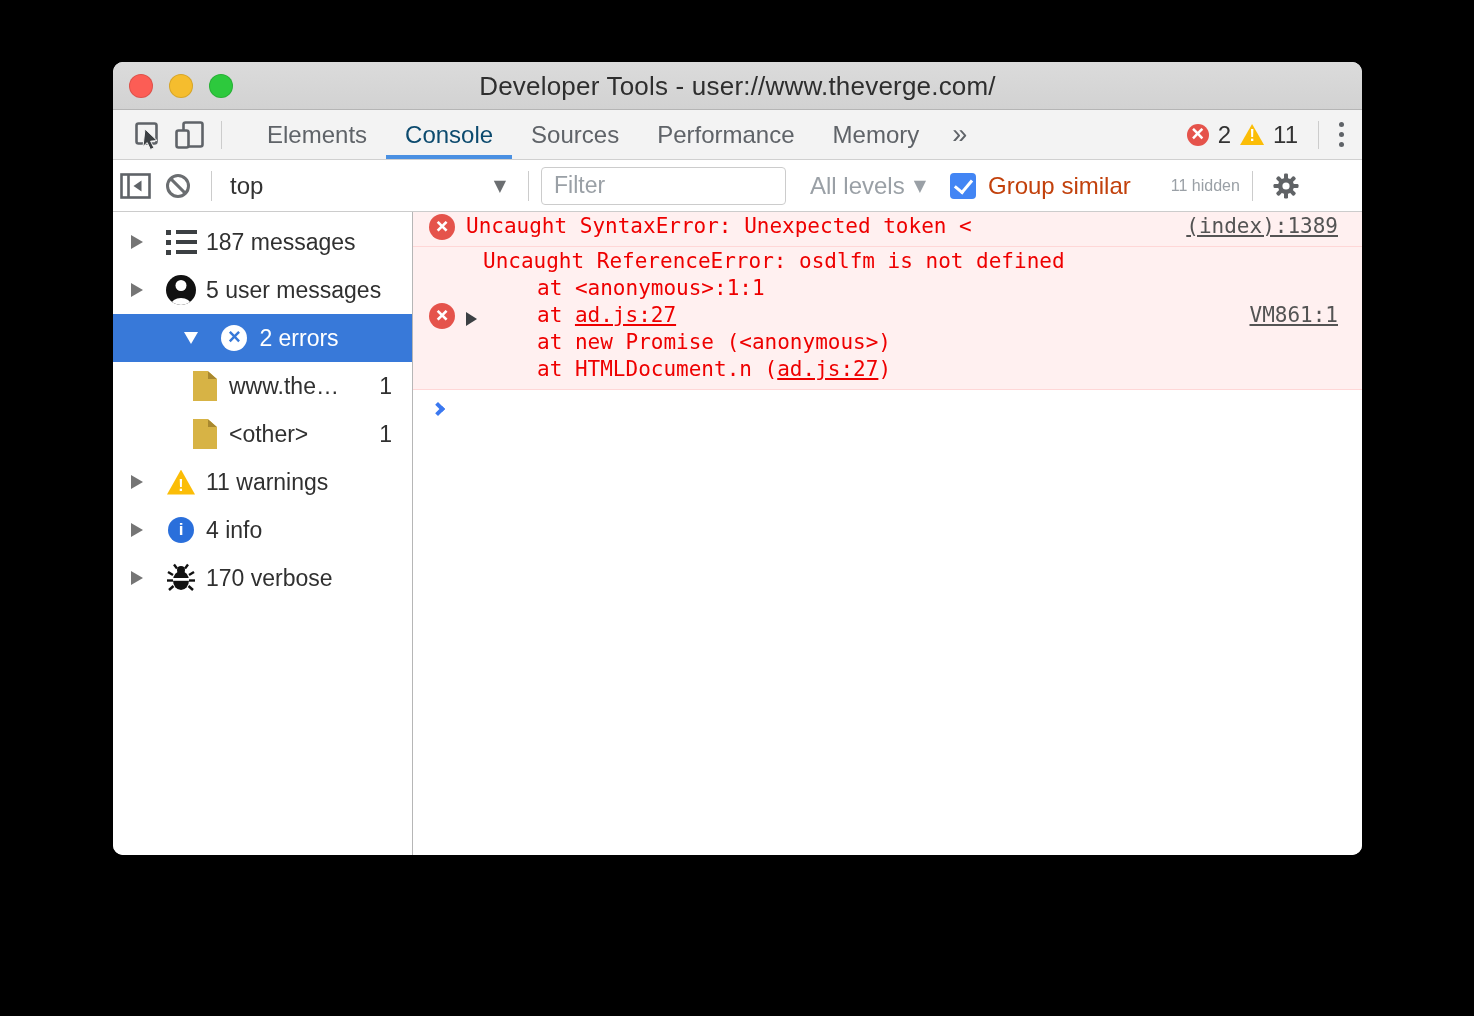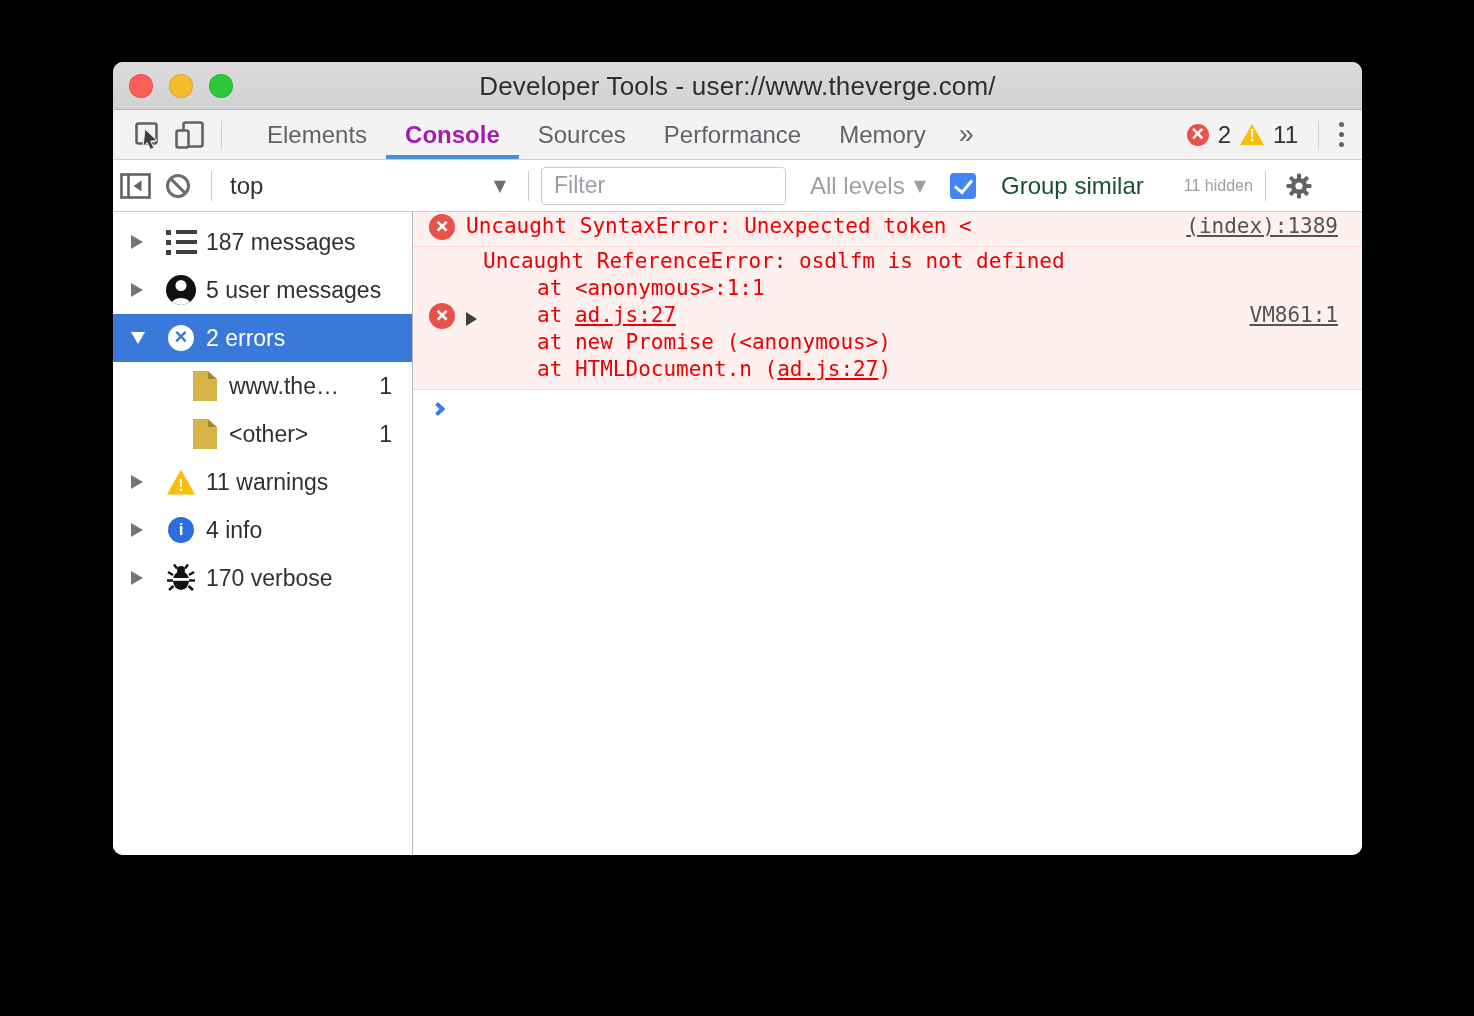--- a/index.html
+++ b/index.html
@@ -25,21 +25,21 @@
 
   
   .tabbar { display:flex; align-items:center; height:50px; background:#f3f3f3;
             border-bottom:1px solid #d0d0d0; padding-left:14px; }
   .tool-btn { display:flex; align-items:center; justify-content:center;
               width:42px; height:42px; cursor:pointer; flex:0 0 auto; }
   .vdiv { width:1px; height:28px; background:#ccc; margin:0 10px; flex:0 0 auto; }
   .tabs { display:flex; height:100%; margin-left:16px; }
   .tab { position:relative; display:flex; align-items:center; padding:0 19px;
          font-size:24px; color:#5f6368; cursor:pointer; white-space:nowrap; }
-  .tab.active { color:#a21caf;font-weight:bold; }
+  .tab.active { color:#0c4a6e; }
   .tab.active::after { content:''; position:absolute; left:0; right:0; bottom:0;
                        height:4px; background:#4a90e2; }
   .tab-more { font-size:27px; padding:0 14px; }
   .badges { margin-left:auto; display:flex; align-items:center; gap:9px;
             padding-right:10px; cursor:pointer; }
   .badge-count { font-size:24px; color:#333; }
   .kebab { display:flex; flex-direction:column; gap:5px; align-items:center;
            padding:6px 10px; cursor:pointer; margin-right:8px; }
   .kebab i { width:5px; height:5px; border-radius:50%; background:#5f6368; }
 
@@ -55,31 +55,31 @@
                   font-family:"Liberation Sans", sans-serif; }
   .filter-input::placeholder { color:#9aa0a6; }
   .levels { display:flex; align-items:center; gap:9px; margin-left:24px;
             font-size:24px; color:#9aa0a6; cursor:pointer; }
   .levels .caret { color:#9aa0a6; }
   .checkbox { width:26px; height:26px; border-radius:4px; background:#4285f4;
               position:relative; margin-left:24px; cursor:pointer; flex:0 0 auto; }
   .checkbox::after { content:''; position:absolute; left:8px; top:3px; width:8px;
                      height:14px; border-right:3px solid #fff; border-bottom:3px solid #fff;
                      transform:rotate(40deg); }
-  .group-label { margin-left:25px; font-size:24px; color:#14532d; cursor:pointer; }
+  .group-label { margin-left:12px; font-size:24px; color:#c2410c; cursor:pointer; }
   .hidden-label { margin-left:40px; font-size:16px; color:#9aa0a6; }
   .toolbar .vdiv { height:30px; margin:0 12px; }
 
   
   .content { display:flex; height:643px; }
   .sidebar { width:300px; border-right:1px solid #b6b6b6; padding-top:6px;
              background:#fff; flex:0 0 auto; }
   .side-row { height:48px; display:flex; align-items:center;
               padding:0 20px 0 18px; cursor:pointer; font-size:23px; color:#303030; }
-  .side-row.selected { background:#3879d9; color:#fff; }
+  .side-row.selected { background:#3879d9; color:#fff;justify-content:center; }
   .tri-slot { width:30px; flex:0 0 auto; display:flex; align-items:center; }
   .tri-right { width:0; height:0; border-left:12px solid #757575;
                border-top:7px solid transparent; border-bottom:7px solid transparent; }
   .tri-down-w { width:0; height:0; border-top:12px solid #fff;
                 border-left:7px solid transparent; border-right:7px solid transparent; }
   .icon-slot { width:40px; flex:0 0 auto; display:flex; justify-content:center; }
   .side-label { margin-left:5px; white-space:nowrap; }
   .side-row.child { padding-left:80px; }
   .side-row.child .side-label { margin-left:12px; }
   .side-count { margin-left:auto; color:#303030; }

